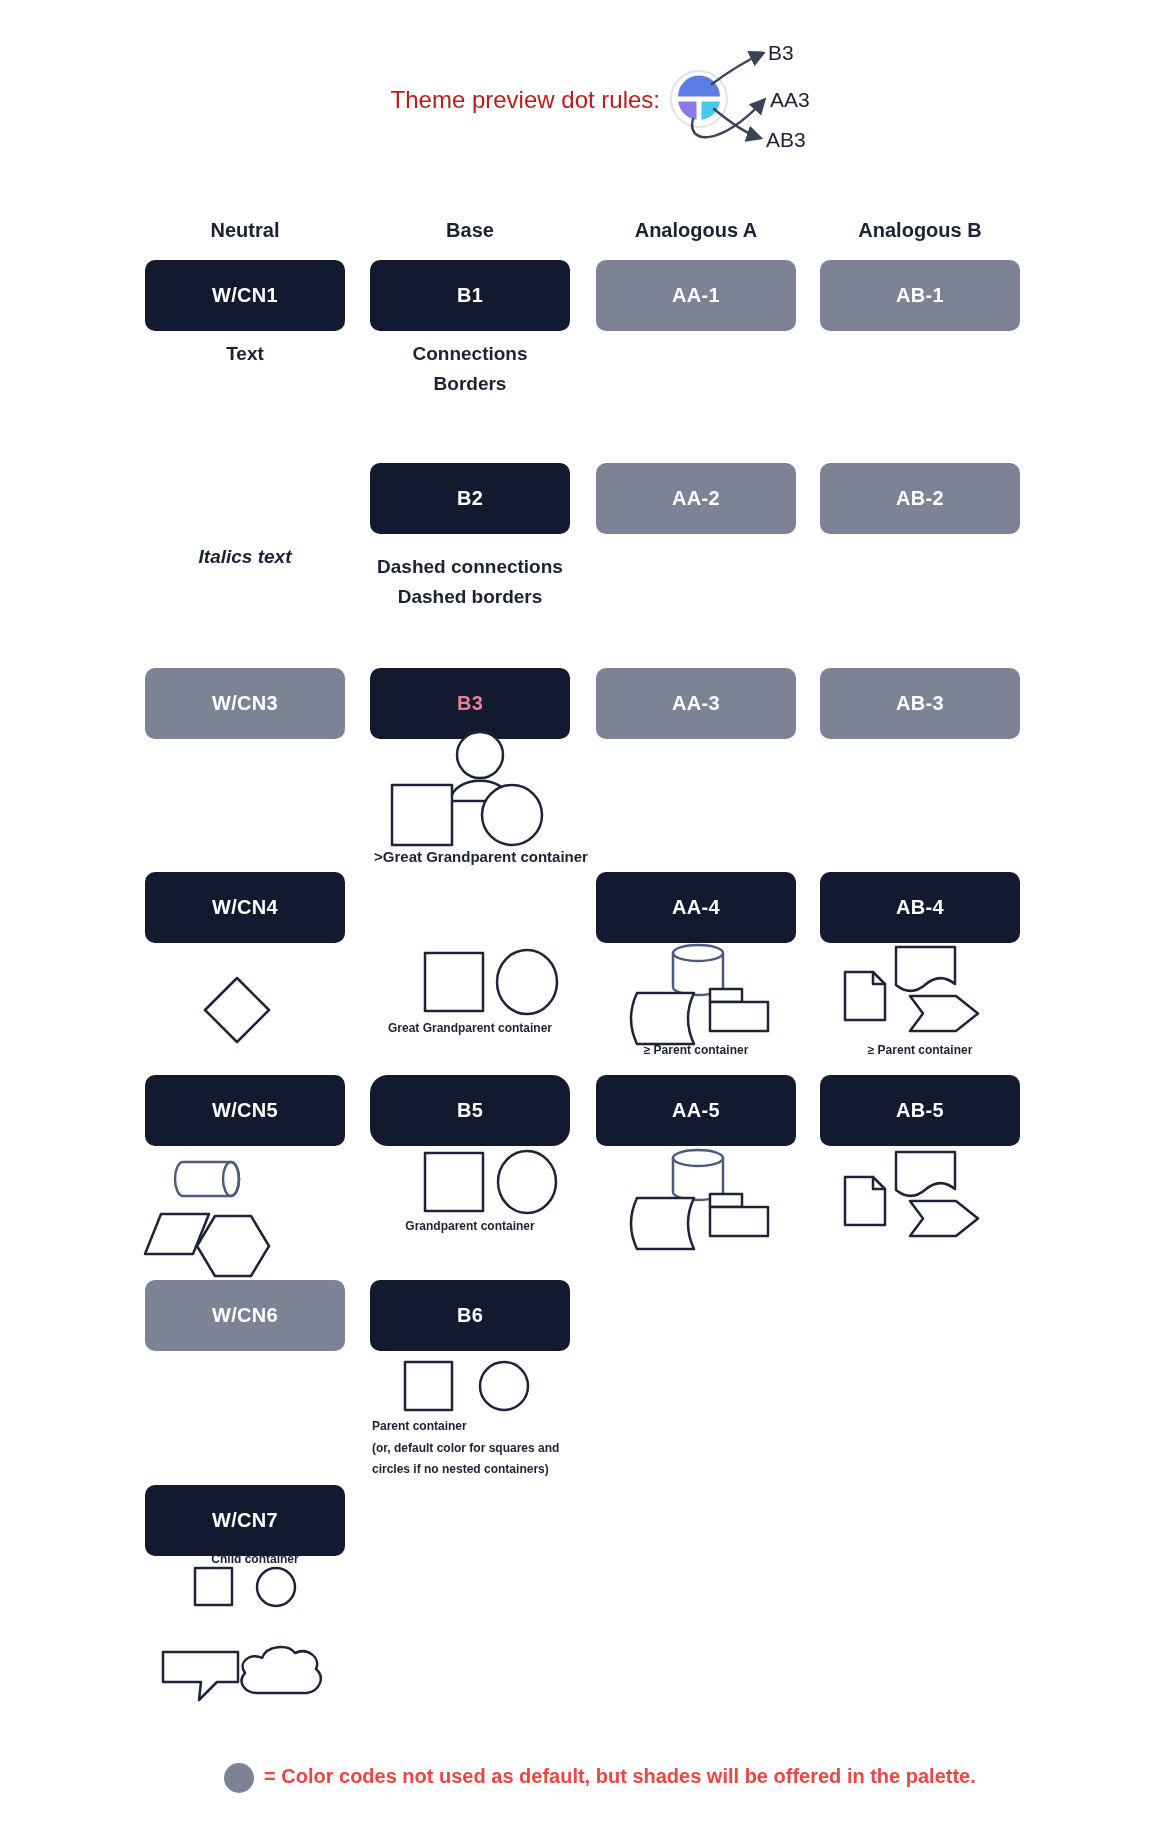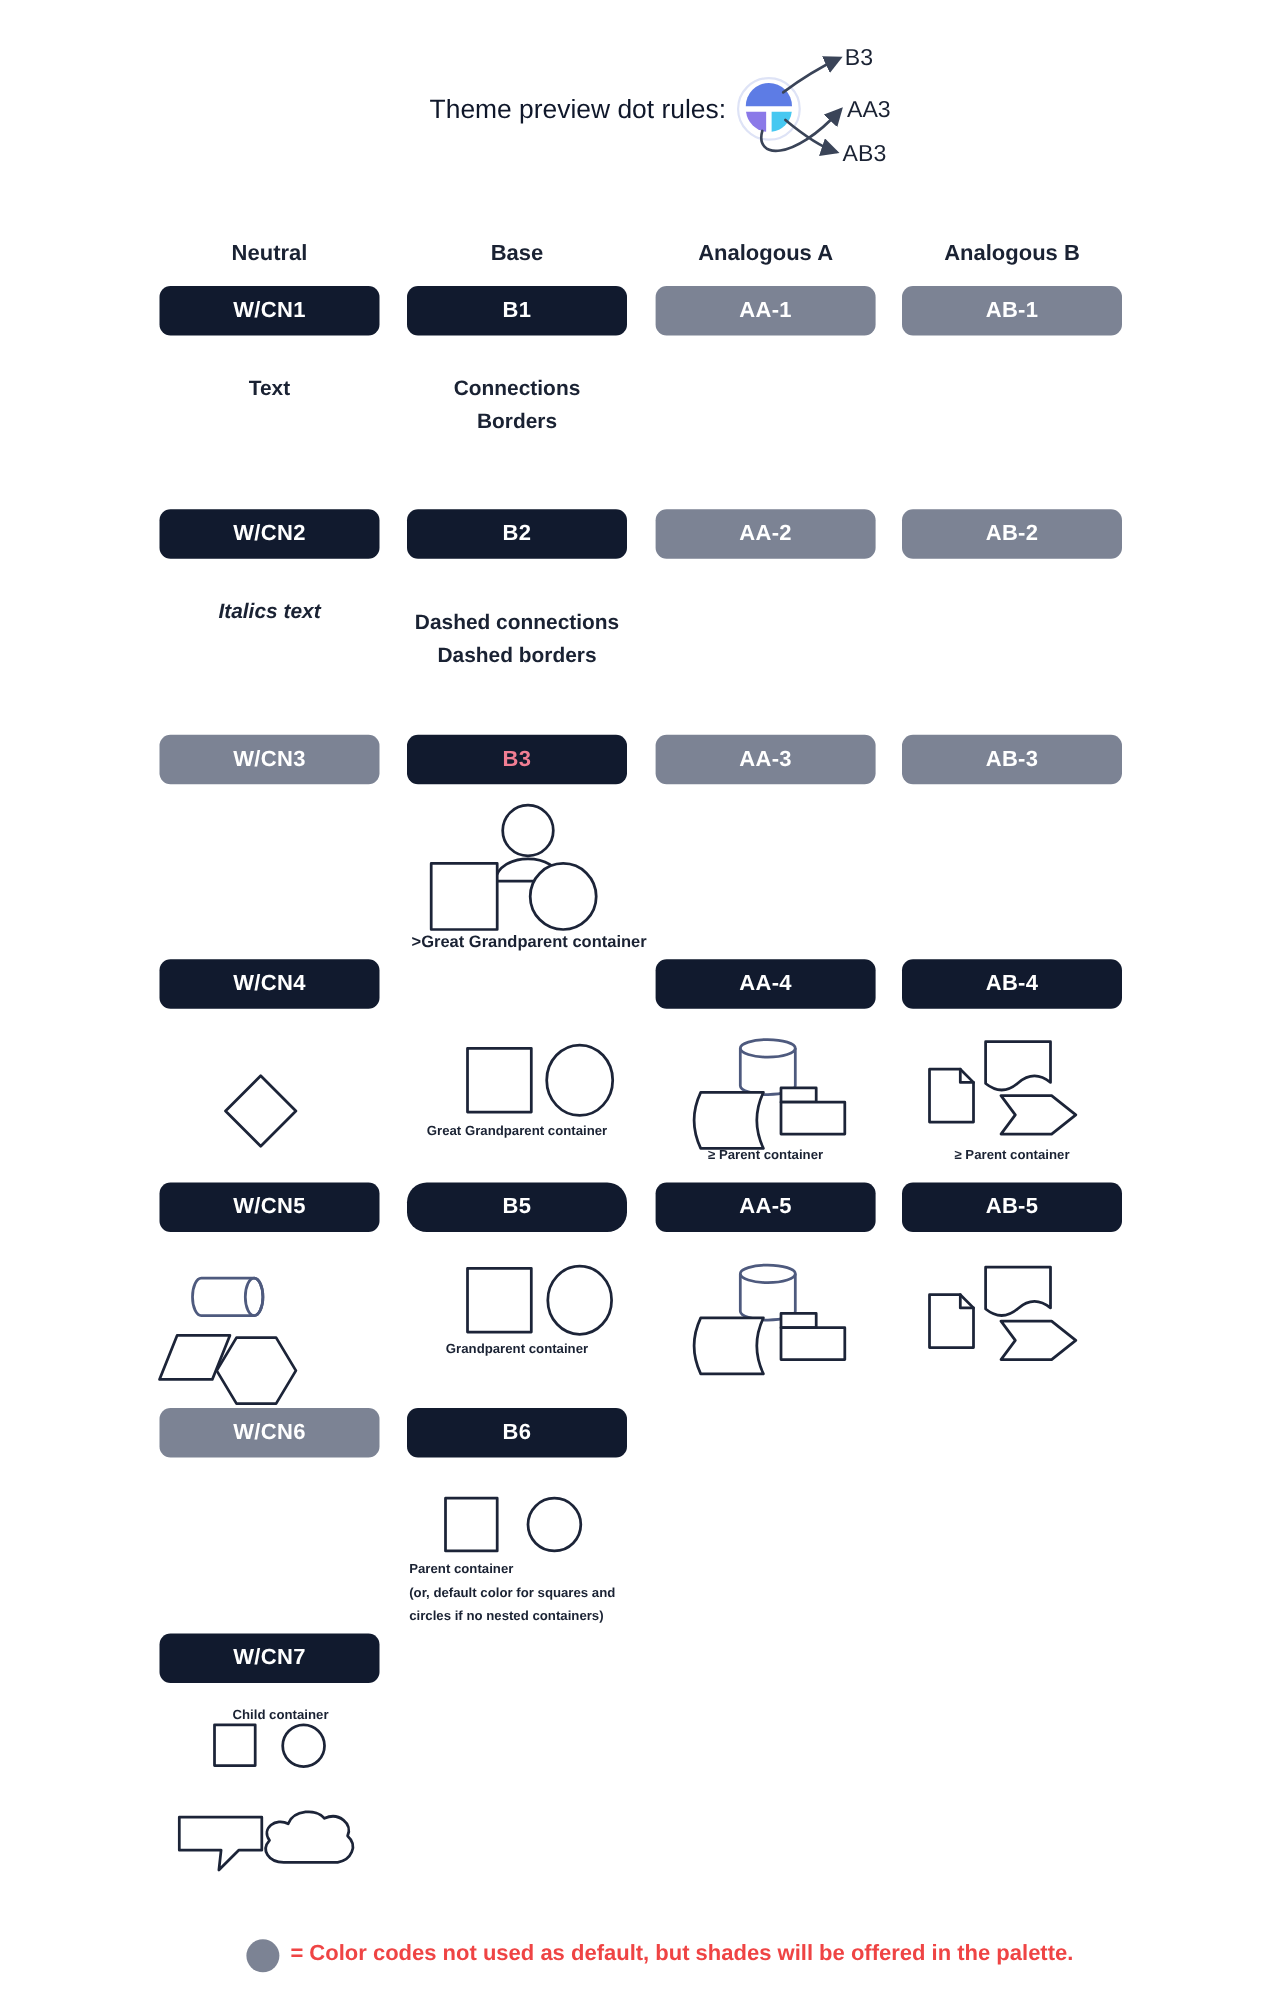--- a/index.html
+++ b/index.html
@@ -1,23 +1,23 @@
 <!DOCTYPE html>
 <html style="--dark-navy: #111A2E; --slate-gray: #7C8394; --pink: #F17E93; --shape-stroke: #1C2438; --cylinder-stroke: #4E5A7E; --arrow-stroke: #3A4458; --text-dark: #1A2233; --dot-blue: #5D7CE5; --dot-purple: #8B79E8; --dot-cyan: #46C8F1; --dot-ring: #DEE3F6;"><head>
 <meta charset="utf-8">
 <style>
   html,body{margin:0;padding:0;background:#ffffff;}
   #canvas{position:relative;width:1164px;height:1822px;background:#fff;
           font-family:"Liberation Sans",sans-serif;overflow:hidden;}
   .title{position:absolute;left:330px;top:86px;width:330px;text-align:right;
-         font-size:24px;font-weight:500;color:#0f172a;}
+         font-size:24px;font-weight:500;color:#b91c1c;}
   .dot-label{position:absolute;font-size:21px;font-weight:500;color:var(--text-dark);}
   .col-header{position:absolute;width:200px;text-align:center;font-size:20px;
               font-weight:700;color:var(--text-dark);}
-  .swatch{position:absolute;width:200px;height:45px;border-radius:10px;
+  .swatch{position:absolute;width:200px;height:71px;border-radius:10px;
           display:flex;align-items:center;justify-content:center;
           font-size:20px;font-weight:700;color:#ffffff;letter-spacing:.3px;}
   .swatch.dark{background:var(--dark-navy);}
   .swatch.gray{background:var(--slate-gray);}
   .swatch.pink-label{color:var(--pink);}
   .caption{position:absolute;font-weight:700;color:var(--text-dark);
            text-align:center;white-space:pre;}
   .cap-19{font-size:19px;line-height:30px;}
   .cap-16{font-size:12px;line-height:21.5px;}
   .cap-15{font-size:15px;line-height:19px;}
@@ -66,21 +66,20 @@
   <div class="col-header" style="left:820px;top:219px;">Analogous B</div>
 
   <div class="swatch dark" style="left:145px;top:260px;">W/CN1</div>
   <div class="swatch dark" style="left:370px;top:260px;">B1</div>
   <div class="swatch gray" style="left:596px;top:260px;">AA-1</div>
   <div class="swatch gray" style="left:820px;top:260px;">AB-1</div>
   <div class="caption cap-19" style="left:145px;top:339px;width:200px;">Text</div>
   <div class="caption cap-19" style="left:370px;top:339px;width:200px;">Connections
 Borders</div>
 
-  <div class="swatch dark" style="left:145px;top:463px;">W/CN2</div>
   <div class="swatch dark" style="left:370px;top:463px;">B2</div>
   <div class="swatch gray" style="left:596px;top:463px;">AA-2</div>
   <div class="swatch gray" style="left:820px;top:463px;">AB-2</div>
   <div class="caption cap-19 italic" style="left:145px;top:542px;width:200px;">Italics text</div>
   <div class="caption cap-19" style="left:370px;top:552px;width:200px;">Dashed connections
 Dashed borders</div>
 
   <div class="swatch gray" style="left:145px;top:668px;">W/CN3</div>
   <div class="swatch dark pink-label" style="left:370px;top:668px;">B3</div>
   <div class="swatch gray" style="left:596px;top:668px;">AA-3</div>

